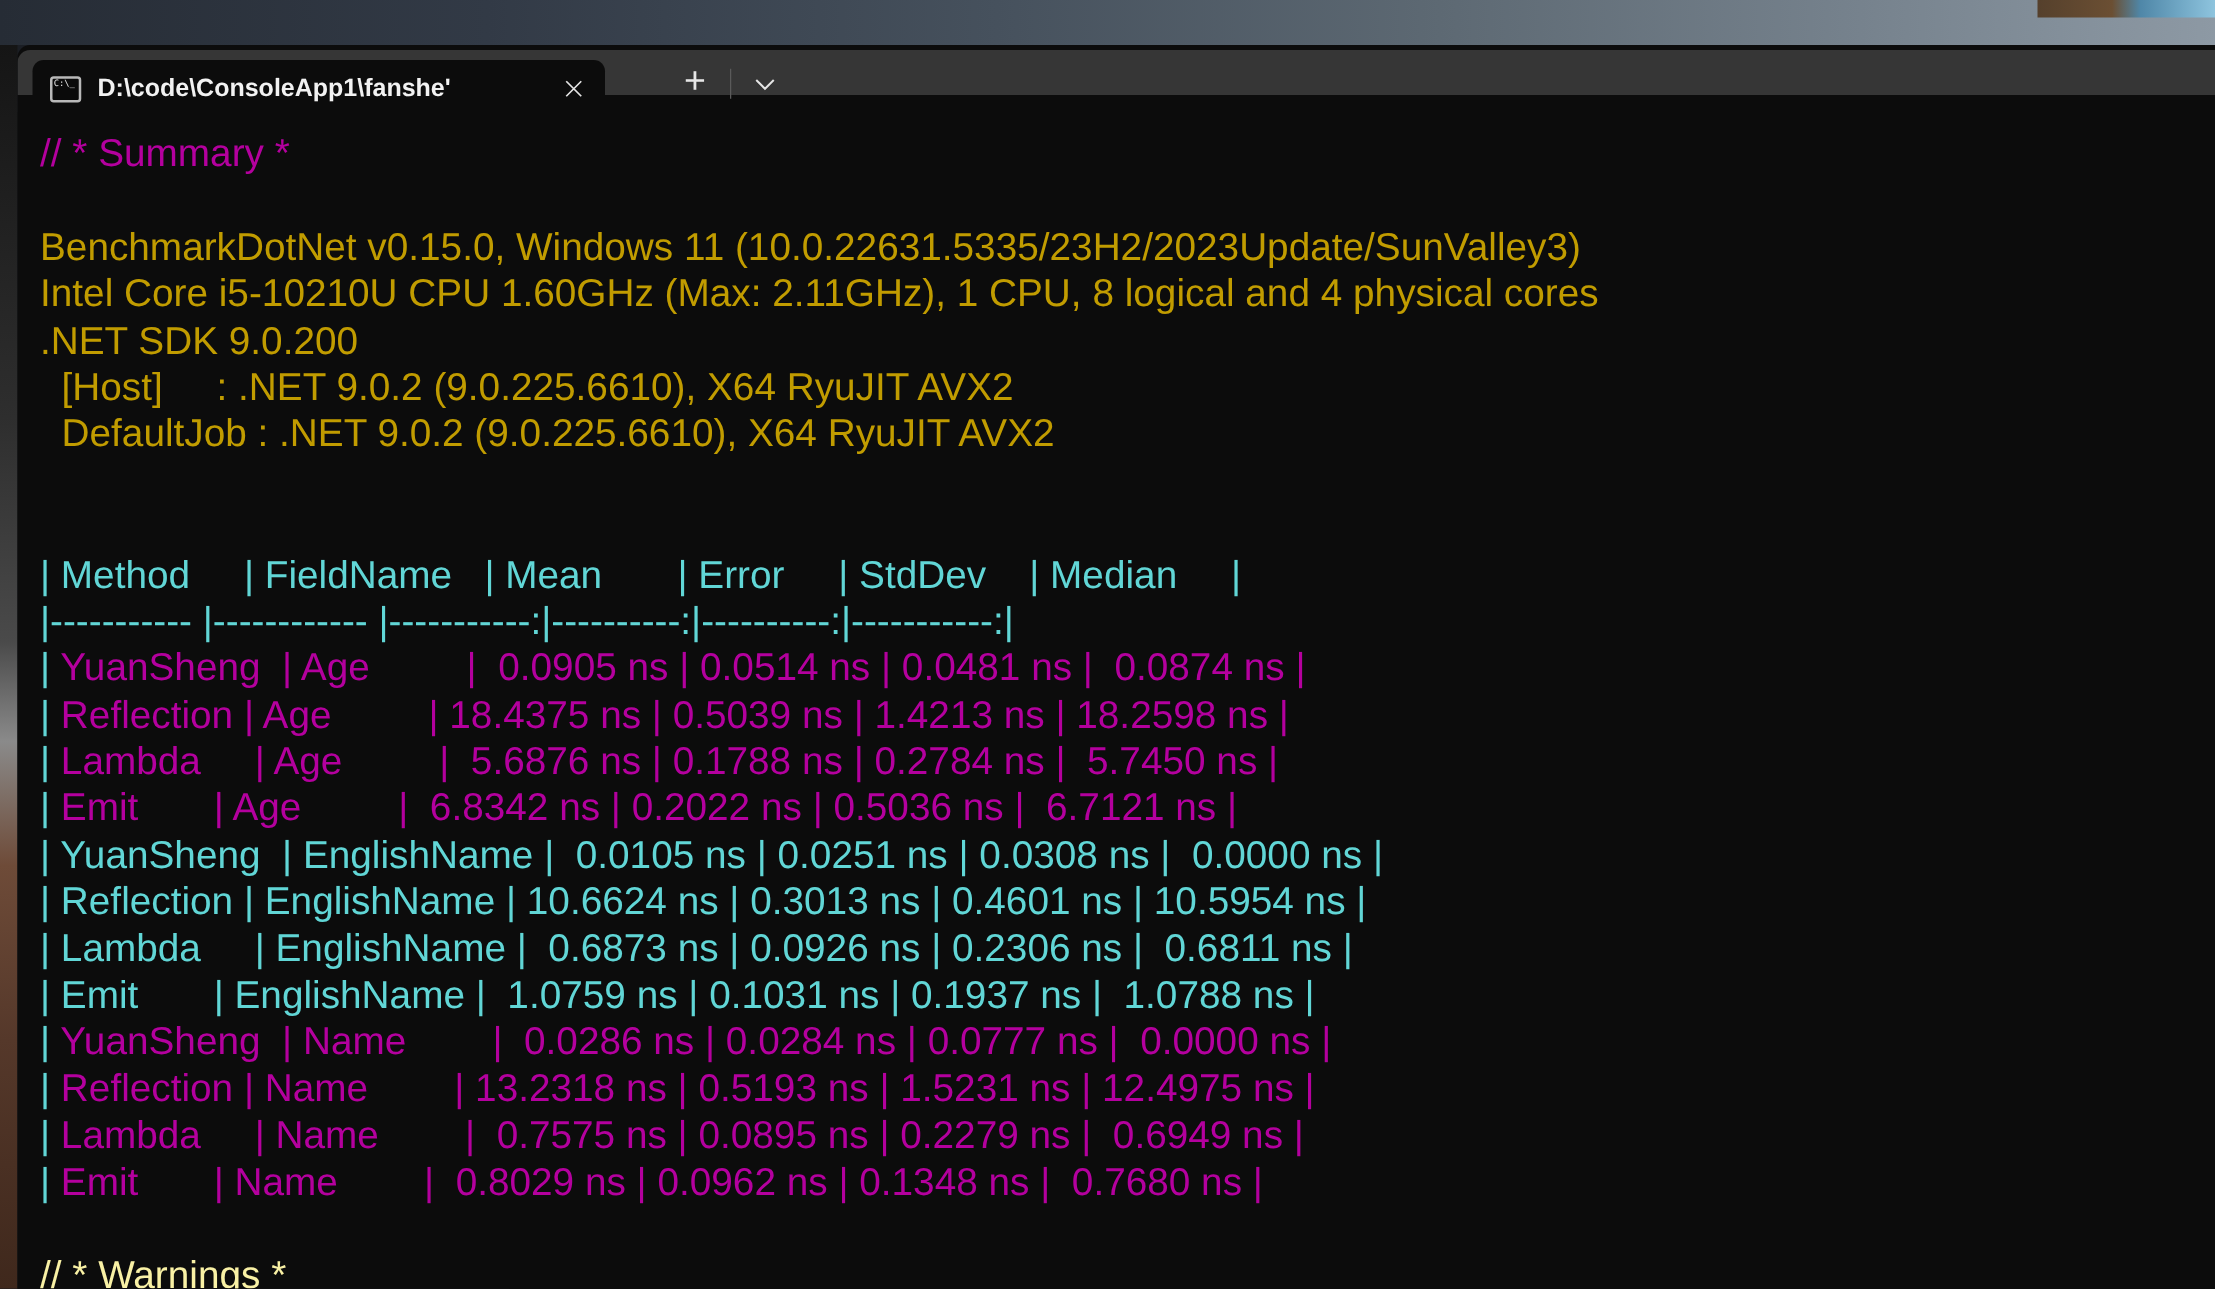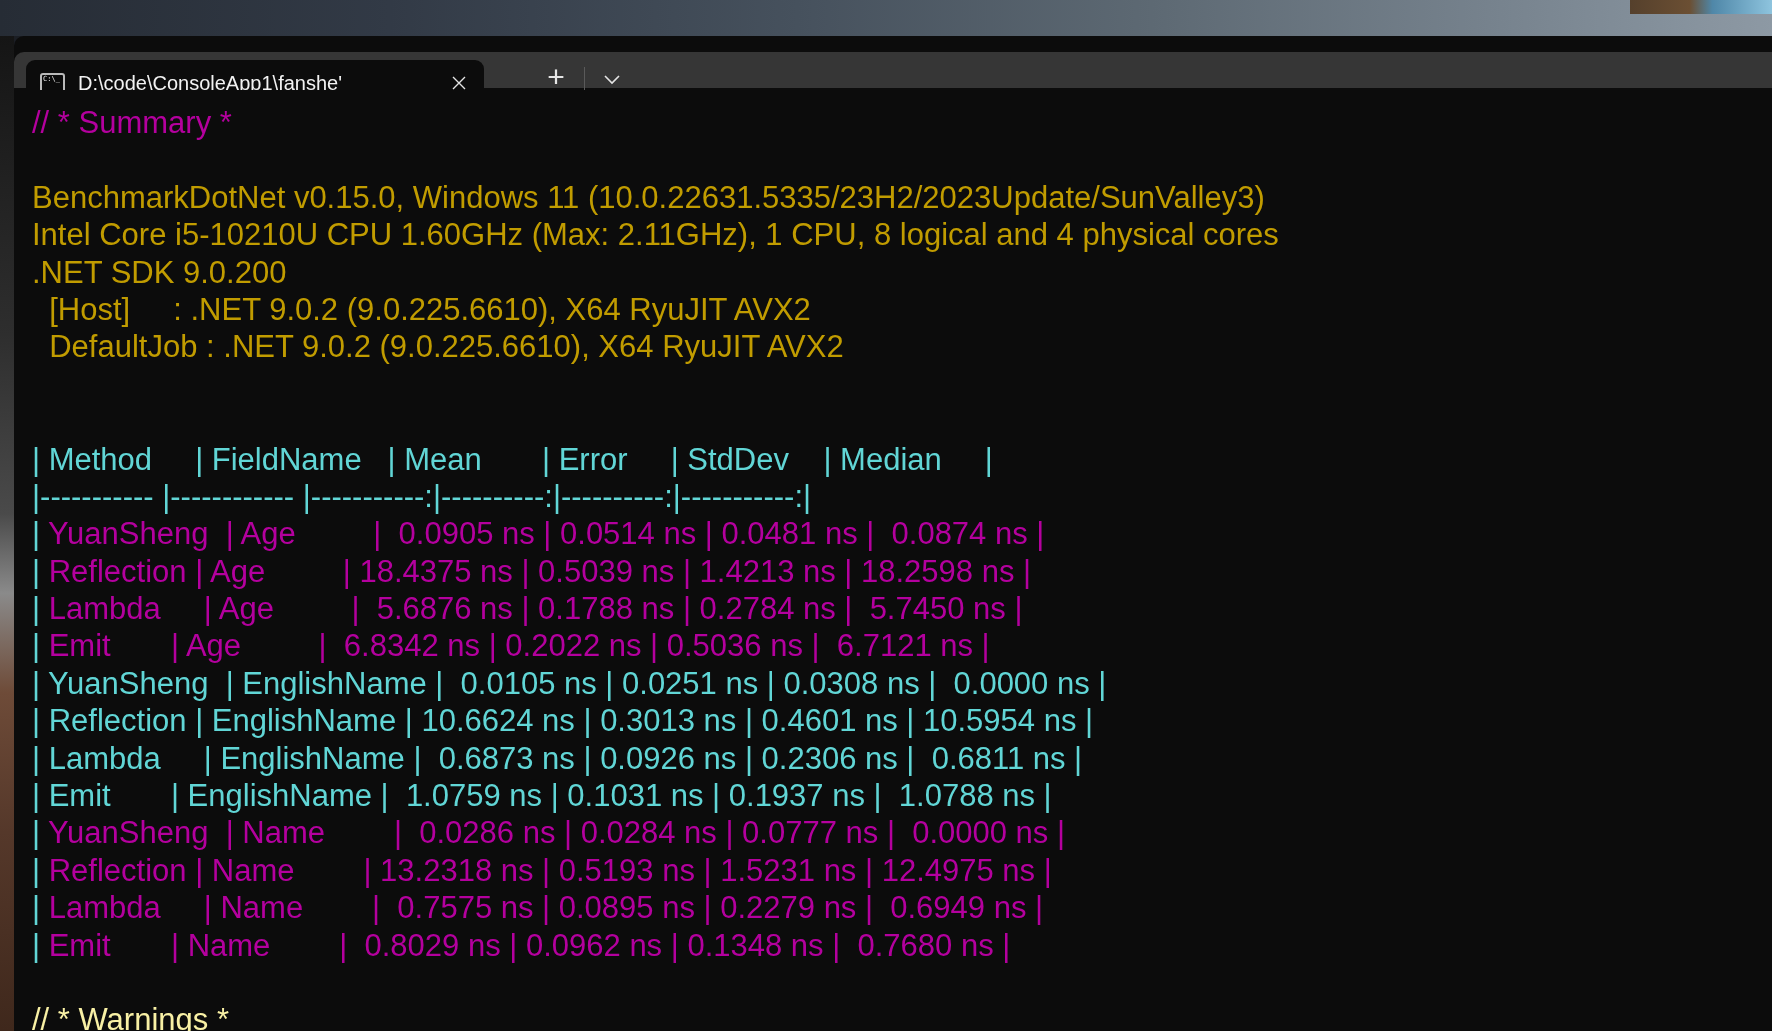--- a/index.html
+++ b/index.html
@@ -20,39 +20,39 @@
     position:absolute; left:0; top:36px; width:14px; height:995px;
     background:linear-gradient(180deg,#151515 0%,#2e2e2e 30%,#4a4a4a 48%,#8a8a8a 56%,#6e4b38 66%,#55382a 80%,#3f281c 100%);
   }
 
   
   .window {
     position:absolute; left:14px; top:36px; right:0; bottom:0;
     background:#0C0C0C; border-top-left-radius:10px; overflow:hidden;
   }
   .tabbar {
-    position:absolute; left:0; top:16px; right:0; height:36px;
+    position:absolute; left:0; top:4px; right:0; height:36px;
     background:#363636; border-top-left-radius:10px;
   }
   .tab {
     position:absolute; left:12px; top:8px; height:46px; width:458px;
     background:#0C0C0C; border-radius:9px 9px 0 0;
     display:flex; align-items:center; padding:0 10px 0 14px;
   }
   .cmd-icon {
     width:25px; height:21px; background:#0a0a0a;
     border:2px solid #b9b9b9; border-radius:3px;
     position:relative; flex:0 0 auto;
   }
   .cmd-icon span {
     position:absolute; left:1px; top:0px;
     font-family:"DejaVu Sans Mono", monospace; font-size:7px; color:#e8e8e8; letter-spacing:0;
   }
   .tab-title {
-    margin-left:13px; color:#f2f2f2; font-size:20px; font-weight:400;
+    margin-left:13px; color:#f2f2f2; font-size:20px; font-weight:700;
     white-space:nowrap; overflow:hidden; flex:1 1 auto;
   }
   .tab-close {
     flex:0 0 auto; width:30px; height:30px; border-radius:5px;
     display:flex; align-items:center; justify-content:center;
   }
   .btn {
     position:absolute; top:9px; width:36px; height:36px; border-radius:5px;
     display:flex; align-items:center; justify-content:center;
     color:#e6e6e6;

